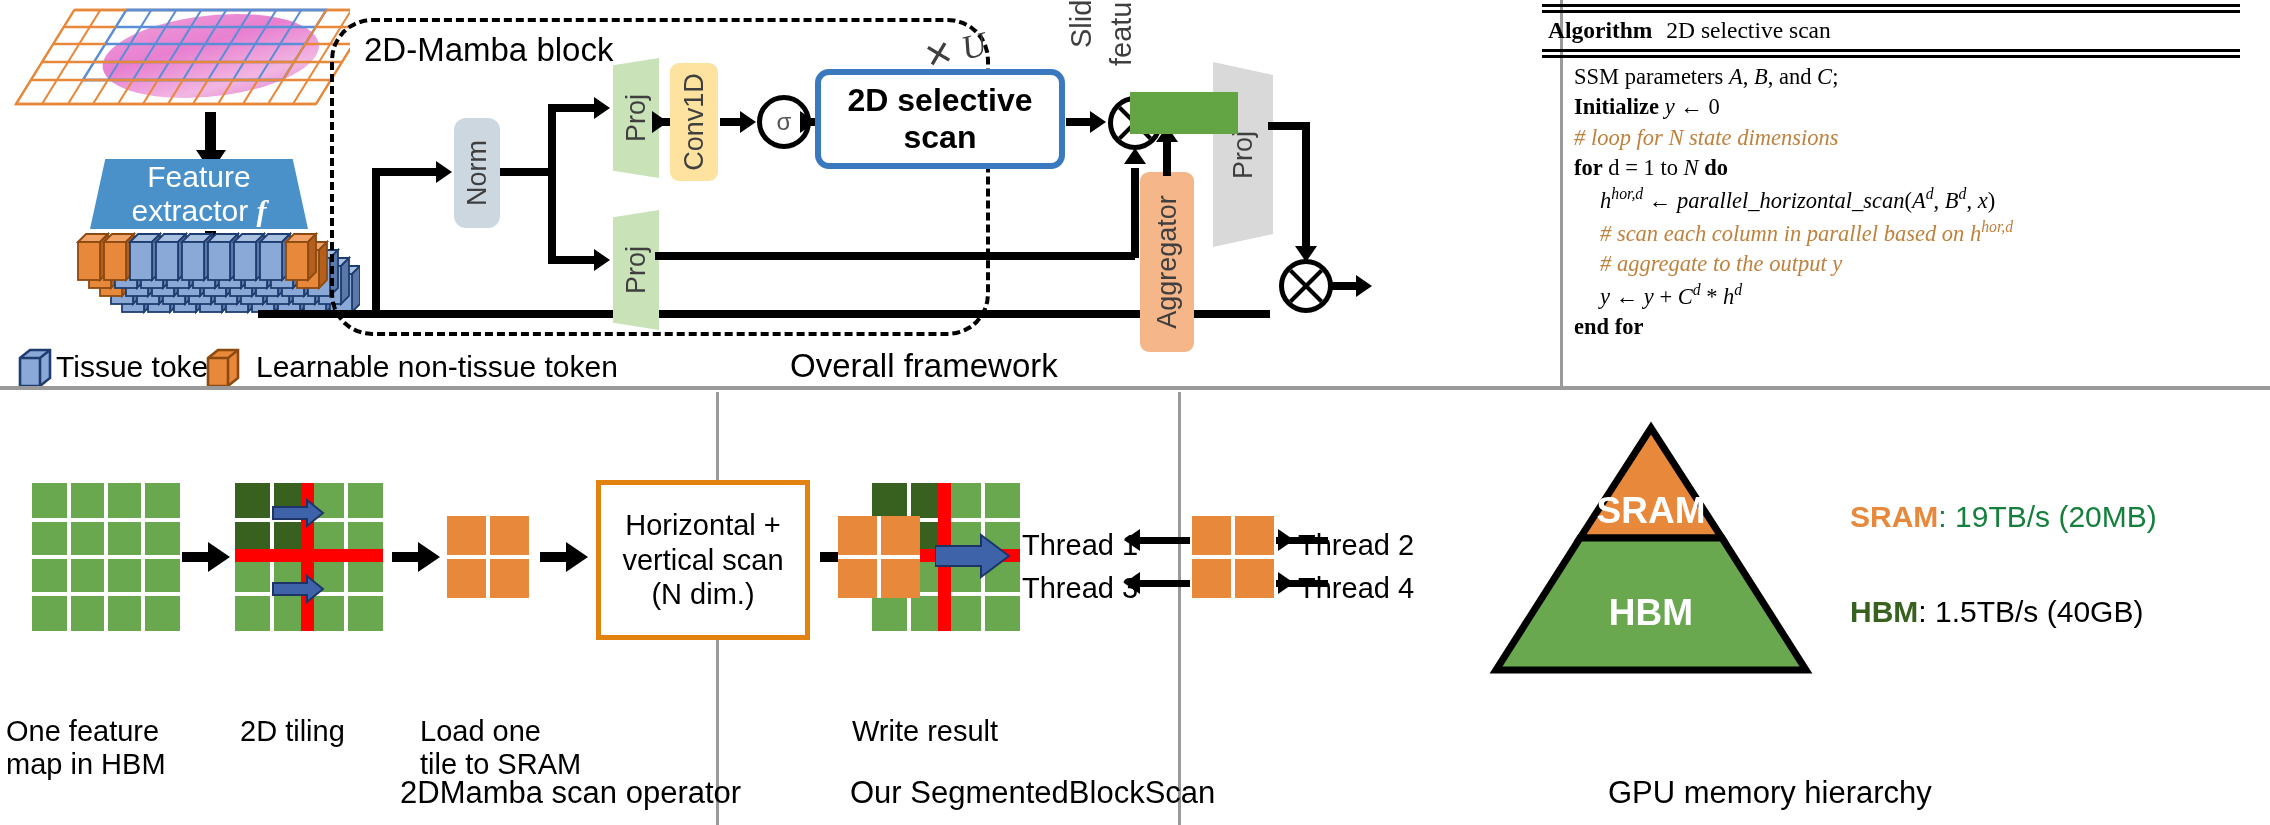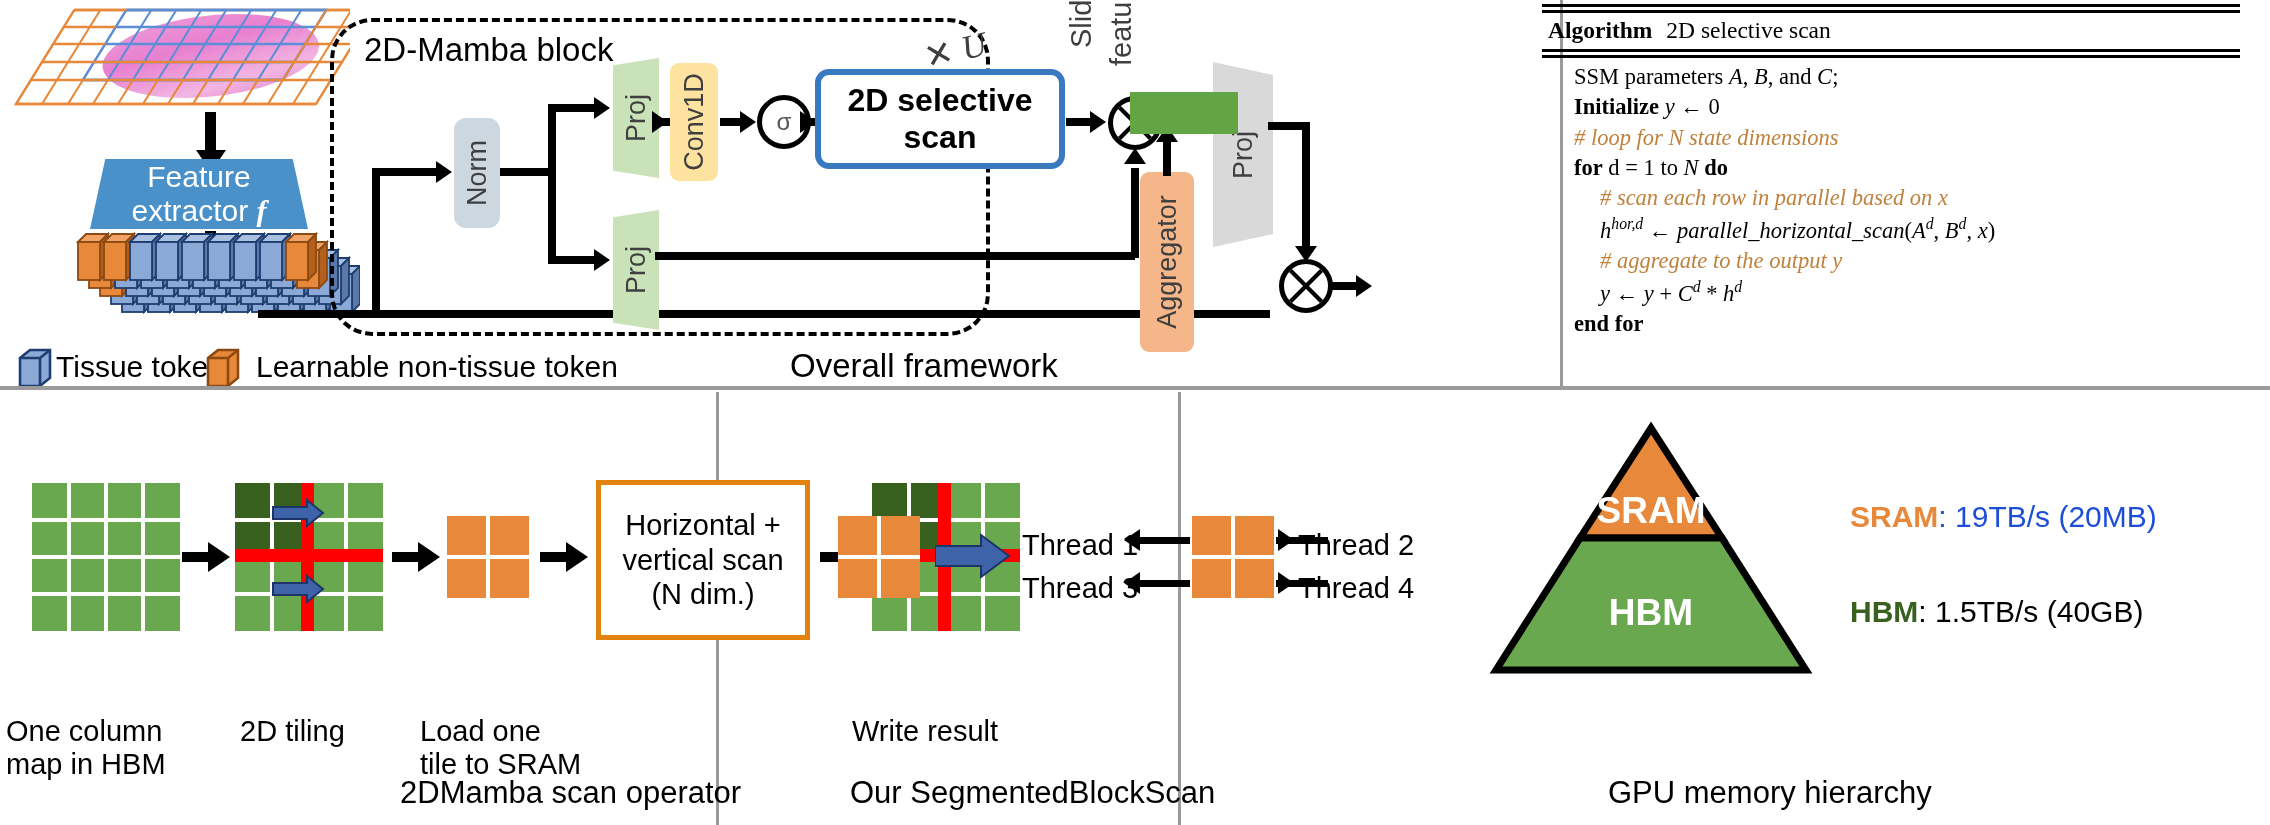--- a/index.html
+++ b/index.html
@@ -564,22 +564,22 @@
     <b>Algorithm</b>
     <span style="padding-left:8px;">2D selective scan</span>
   </div>
   <div class="rule"></div>
   <div class="rule" style="margin-top:3px;"></div>
   <div class="body" id="algo-body">
       <div class="line i1">SSM parameters <i>A</i>, <i>B</i>, and <i>C</i>;</div>
       <div class="line i1"><b>Initialize</b> <i>y</i> ← 0</div>
       <div class="line i1 cmt"># loop for <i>N</i> state dimensions</div>
       <div class="line i1"><b>for</b> d = 1 to <i>N</i> <b>do</b></div>
-      <div class="line i2 cmt"># scan each row in parallel based on <i>x</i></div>
       <div class="line i2"><i>h</i><sup style="font-size:0.7em;"><i>hor,d</i></sup> ← <i>parallel_horizontal_scan</i>(<i>A</i><sup style="font-size:0.7em;"><i>d</i></sup>, <i>B</i><sup style="font-size:0.7em;"><i>d</i></sup>, <i>x</i>)</div>
+      <div class="line i2 cmt"># scan each column in parallel based on <i>h</i><sup style="font-size:0.7em;"><i>hor,d</i></sup></div>
       <div class="line i2 cmt"># aggregate to the output <i>y</i></div>
       <div class="line i2"><i>y</i> ← <i>y</i> + <i>C</i><sup style="font-size:0.7em;"><i>d</i></sup> * <i>h</i><sup style="font-size:0.7em;"><i>d</i></sup></div>
       <div class="line i1"><b>end for</b></div>
     </div>
 </div>
 
 <div class="hdiv" style="left:0;top:386px;width:2270px;height:4px;"></div>
 <div class="vdiv" style="left:716px;top:392px;width:3px;height:433px;"></div>
 <div class="vdiv" style="left:1178px;top:392px;width:3px;height:433px;"></div>
 
@@ -590,21 +590,21 @@
       <line x1="37" y1="0" x2="37" y2="148"></line>
         <line x1="74" y1="0" x2="74" y2="148"></line>
         <line x1="111" y1="0" x2="111" y2="148"></line>
       <line x1="0" y1="37" x2="148" y2="37"></line>
         <line x1="0" y1="74" x2="148" y2="74"></line>
         <line x1="0" y1="111" x2="148" y2="111"></line>
     </g>
   </svg>
 </div>
 <div class="cap2" style="left:6px;top:715px;">
-  <span>One column</span><br>
+  <span>One feature</span><br>
   <span>map in HBM</span>
 </div>
 
 <div class="ln" style="left:182px;top:552px;width:30px;height:10px;"></div>
 <div class="ah rb" style="left:208px;top:542px;"></div>
 
 <div style="position:absolute;left:235px;top:483px;width:148px;height:148px;">
   <svg width="148" height="148" viewBox="0 0 148 148">
     <rect x="0" y="0" width="148" height="148" fill="#6aa84f"></rect>
     <rect x="0" y="0" width="74" height="74" fill="#38601f"></rect>
@@ -722,19 +722,19 @@
 <div style="position:absolute;left:1486px;top:420px;width:330px;height:270px;">
   <svg width="330" height="270" viewBox="0 0 330 270">
     <polygon points="165,8 236,118 94,118" fill="#e8883a" stroke="#000" stroke-width="7"></polygon>
     <polygon points="94,118 236,118 320,250 10,250" fill="#6aa84f" stroke="#000" stroke-width="7"></polygon>
     <text x="165" y="103" text-anchor="middle" fill="#fff" font-size="37" font-weight="bold" font-family="Liberation Sans, sans-serif">SRAM</text>
     <text x="165" y="205" text-anchor="middle" fill="#fff" font-size="37" font-weight="bold" font-family="Liberation Sans, sans-serif">HBM</text>
   </svg>
 </div>
 
 <div class="mem-lbl" style="left:1850px;top:500px;color:#e8883a;">
-  <span>SRAM</span><span class="rest" style="color:#1d4ed8;">: 19TB/s (20MB)</span>
+  <span>SRAM</span><span class="rest" style="color:#15803d;">: 19TB/s (20MB)</span>
 </div>
 <div class="mem-lbl" style="left:1850px;top:595px;color:#38601f;">
   <span>HBM</span><span class="rest" style="color:#000;">: 1.5TB/s (40GB)</span>
 </div>
 
 <div class="panel-title" style="left:1608px;top:775px;">GPU memory hierarchy</div>
 
 </body></html>

